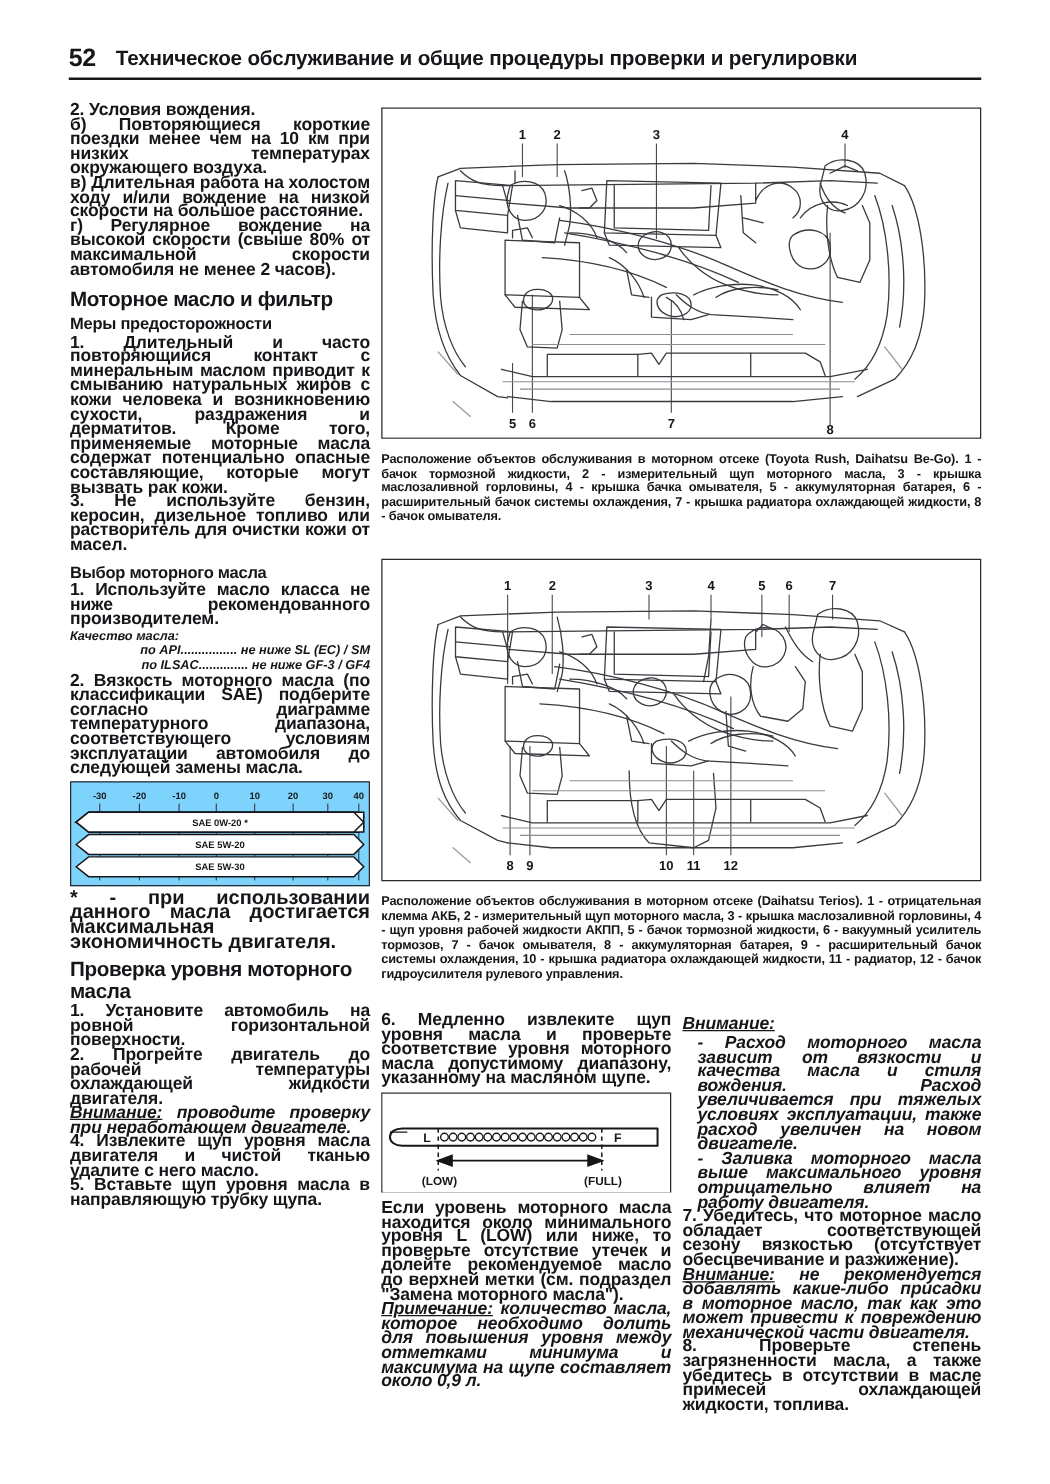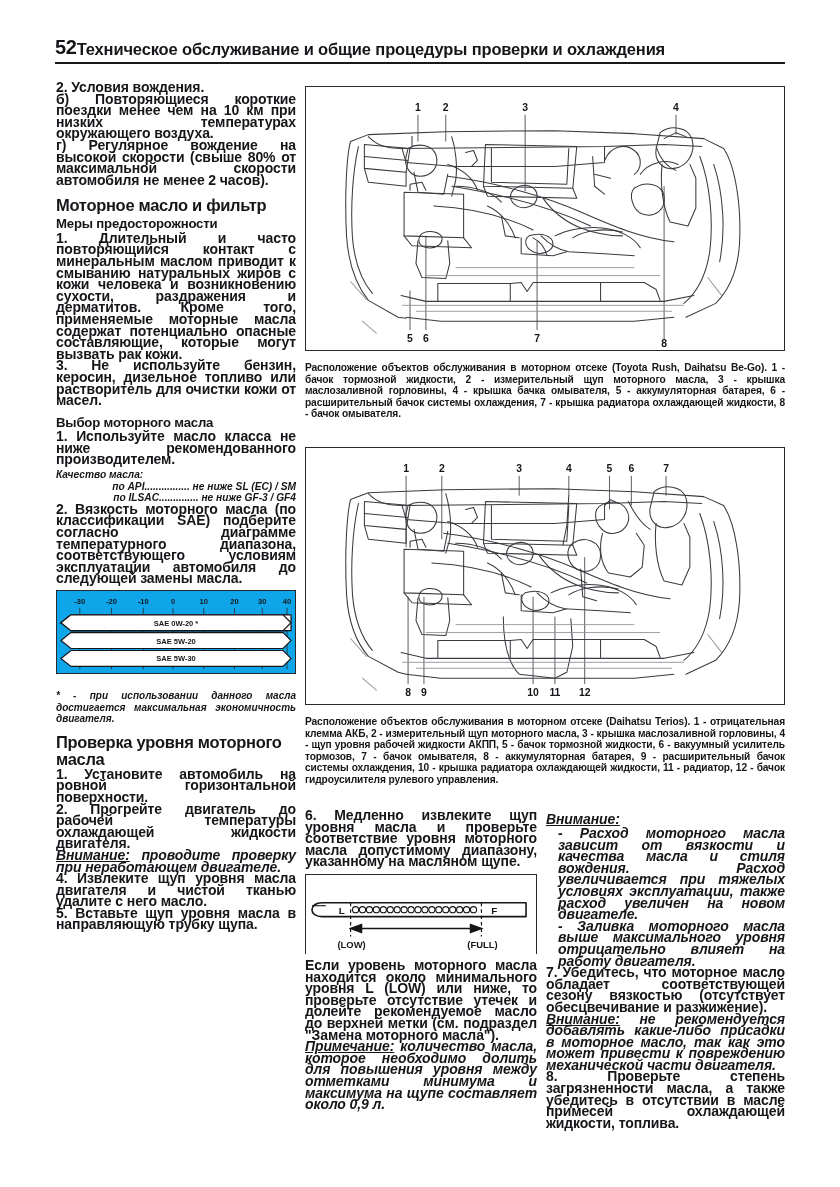--- a/index.html
+++ b/index.html
@@ -7,21 +7,21 @@
   body{
     width:840px;height:1187px;position:relative;overflow:hidden;
     font-family:"Liberation Sans","DejaVu Sans",sans-serif;
     color:#16161a;
     -webkit-font-smoothing:antialiased;
   }
   .page{position:absolute;inset:0;}
 
   
   .hdr{position:absolute;left:55px;top:36px;width:730px;}
-  .hdr-row{display:flex;align-items:flex-end;gap:0;}
+  .hdr-row{display:flex;align-items:center;gap:16px;}
   .hdr-num{font-size:20px;font-weight:bold;letter-spacing:-.3px;}
   .hdr-title{font-size:16.5px;font-weight:bold;letter-spacing:-.15px;}
   .hdr-rule{margin-top:3px;border-bottom:2.6px solid #18181c;width:730px;}
 
   
   .col-left{position:absolute;left:56px;top:82px;width:240px;}
 
   
   .p{
     font-size:14px;line-height:11.6px;text-align:justify;
@@ -48,51 +48,52 @@
     box-sizing:border-box;
   }
   .fig svg{display:block;width:100%;height:100%;}
   .cap{
     font-size:10.2px;line-height:11.5px;text-align:justify;
     font-weight:bold;letter-spacing:-.12px;margin-top:5px;
   }
 
   
   .sae-box{
-    border:1px solid #2a2a2e;box-sizing:border-box;background:#0ea5e9;
+    border:1px solid #2a2a2e;box-sizing:border-box;background:#7dd3fc;
     width:240px;height:84px;position:relative;margin-top:5px;
   }
   .sae-note{
-    font-style:italic;font-weight:bold;font-size:10px;line-height:11.6px;
-    margin-top:16px;text-align:justify;
+    font-weight:bold;font-size:16px;line-height:11.6px;
+    margin-top:4px;text-align:justify;
   }
 
   
   .dip-box{
     border:1px solid #2a2a2e;box-sizing:border-box;background:#fff;
     width:232px;height:80px;margin:6px 0 6px 0;position:relative;
   }
 </style>
 </head>
 <body>
 
 <div class="page">
 
   <div class="hdr">
     <div class="hdr-row">
       <span class="hdr-num">52</span>
-      <span class="hdr-title">Техническое обслуживание и общие процедуры проверки и охлаждения</span>
+      <span class="hdr-title">Техническое обслуживание и общие процедуры проверки и регулировки</span>
     </div>
     <div class="hdr-rule"></div>
   </div>
 
   <div class="col-left">
 
     <div class="p">2. Условия вождения.</div>
     <div class="p">б) Повторяющиеся короткие поездки менее чем на 10 км при низких температурах окружающего воздуха.</div>
+    <div class="p">в) Длительная работа на холостом ходу и/или вождение на низкой скорости на большое расстояние.</div>
     <div class="p">г) Регулярное вождение на высокой скорости (свыше 80% от максимальной скорости автомобиля не менее 2 часов).</div>
 
     <div class="h1" style="margin-top:11px;line-height:17px;">Моторное масло и фильтр</div>
     <div class="h2">Меры предосторожности</div>
     <div class="p">1. Длительный и часто повторяющийся контакт с минеральным маслом приводит к смыванию натуральных жиров с кожи человека и возникновению сухости, раздражения и дерматитов. Кроме того, применяемые моторные масла содержат потенциально опасные составляющие, которые могут вызвать рак кожи.</div>
     <div class="p">3. Не используйте бензин, керосин, дизельное топливо или растворитель для очистки кожи от масел.</div>
 
     <div class="h2" style="margin-top:9px;">Выбор моторного масла</div>
     <div class="p">1. Используйте масло класса не ниже рекомендованного производителем.</div>
     <div class="gap-s"></div>

